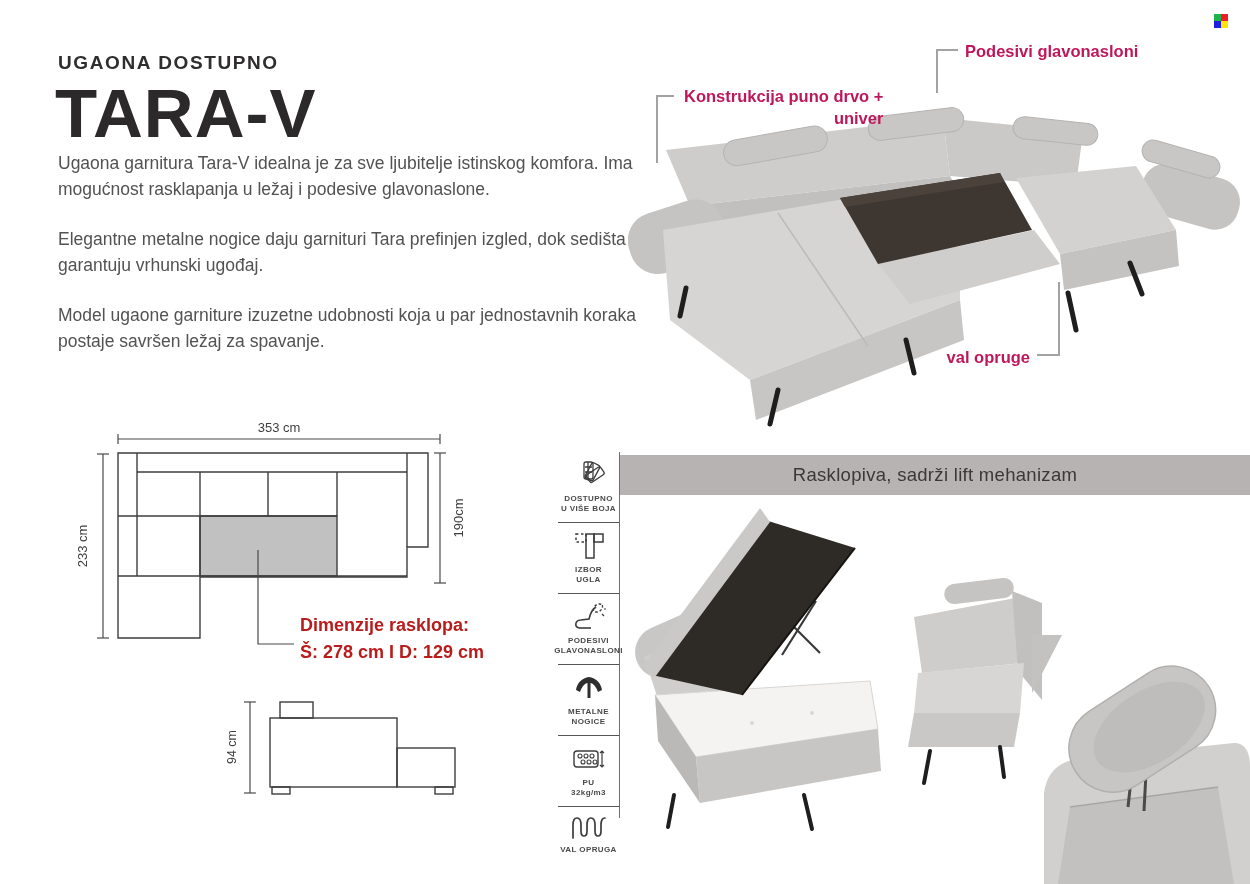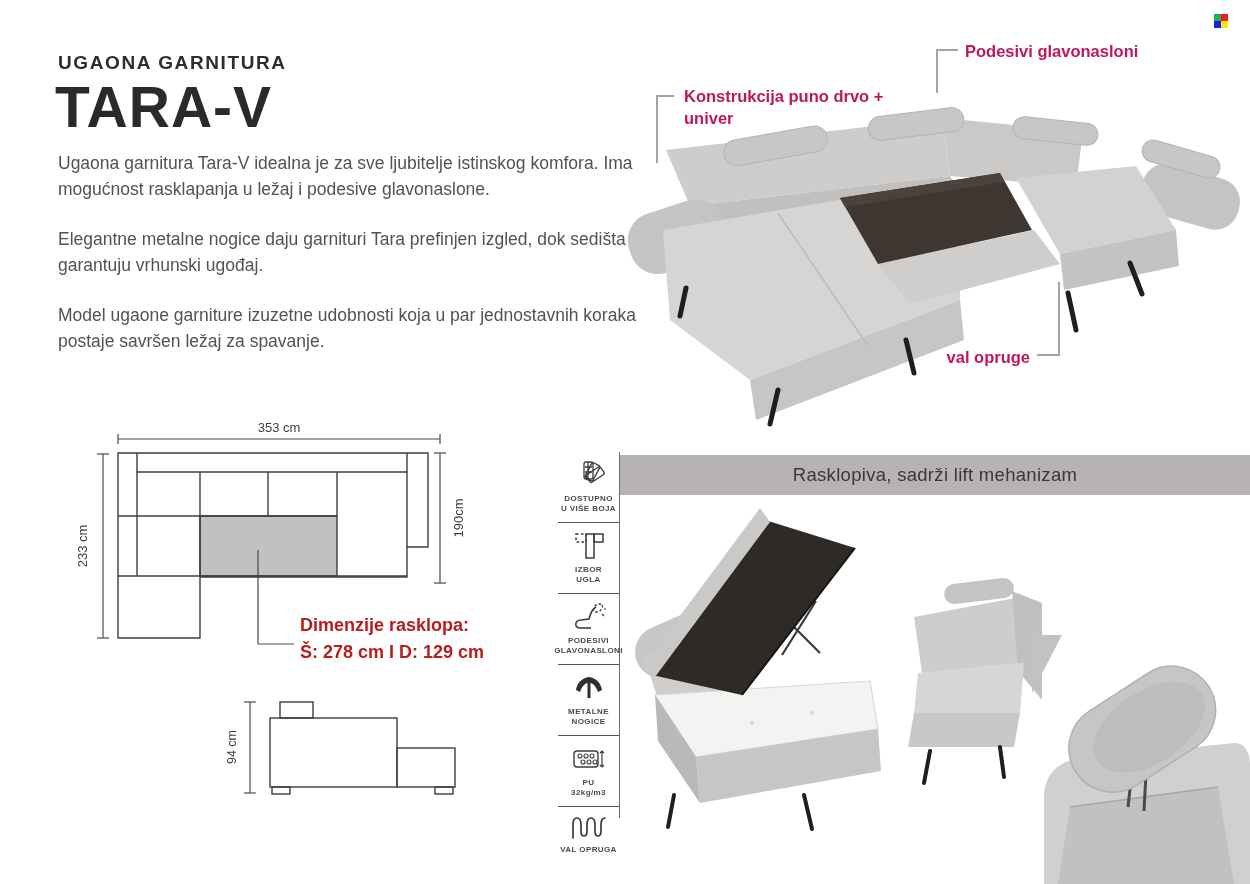--- a/index.html
+++ b/index.html
@@ -8,27 +8,27 @@
     position:relative; width:1250px; height:884px; background:#fff;
     font-family:"Liberation Sans", sans-serif; overflow:hidden; color:#3c3c3c;
   }
   
   .logo { position:absolute; left:1214px; top:14px; width:14px; height:14px;
           display:grid; grid-template-columns:7px 7px; grid-template-rows:7px 7px; }
   .logo i { display:block; }
   
   .eyebrow { position:absolute; left:58px; top:52px; font-size:19px; font-weight:700;
              letter-spacing:1.6px; color:#2f2d2e; }
-  .title   { position:absolute; left:55px; top:74px; font-size:57px; font-weight:800;
+  .title   { position:absolute; left:55px; top:74px; font-size:69px; font-weight:800;
              letter-spacing:1px; color:#2b292a; }
   .paras   { position:absolute; left:58px; top:150px; width:584px; }
   .paras p { font-size:17.5px; line-height:26px; color:#525252; margin-bottom:24px; }
   
   .ann { position:absolute; font-size:16.5px; font-weight:700; color:#be185d; line-height:22px; }
-  .ann span { display:block; }
+  .ann span { display:block;text-align:right; }
   .ann-springs { width:105px; text-align:right; }
   .leader { position:absolute; }
   .lead-tl { border-left:2px solid #a3a3a3; border-top:2px solid #a3a3a3; }
   .lead-br { border-right:2px solid #a3a3a3; border-bottom:2px solid #a3a3a3; }
   
   .svg-abs { position:absolute; }
   .foldout { position:absolute; left:300px; top:612px; font-size:18px; font-weight:700;
              color:#b91c1c; line-height:27px; }
   
   .features { position:absolute; left:558px; top:452px; width:62px; height:366px;
@@ -49,21 +49,21 @@
 
 <div class="page">
 
   <div class="logo">
     <i style="background-color: rgb(29, 178, 75);"></i>
     <i style="background-color: rgb(238, 28, 37);"></i>
     <i style="background-color: rgb(31, 31, 224);"></i>
     <i style="background-color: rgb(255, 230, 0);"></i>
   </div>
 
-  <div class="eyebrow">UGAONA GARNITURA</div>
+  <div class="eyebrow">UGAONA DOSTUPNO</div>
   <h1 class="title">TARA-V</h1>
   <div class="paras">
     <p>Ugaona garnitura Tara-V idealna je za sve ljubitelje istinskog komfora. Ima mogućnost rasklapanja u ležaj i podesive glavonaslone.</p>
     <p>Elegantne metalne nogice daju garnituri Tara prefinjen izgled, dok sedišta garantuju vrhunski ugođaj.</p>
     <p>Model ugaone garniture izuzetne udobnosti koja u par jednostavnih koraka postaje savršen ležaj za spavanje.</p>
   </div>
 
   <svg class="svg-abs" style="left:628px; top:78px;" width="622" height="360" viewBox="0 0 622 360">
 
     <polygon points="38,72 315,40 322,98 62,128" fill="#cfcdcb"></polygon>

